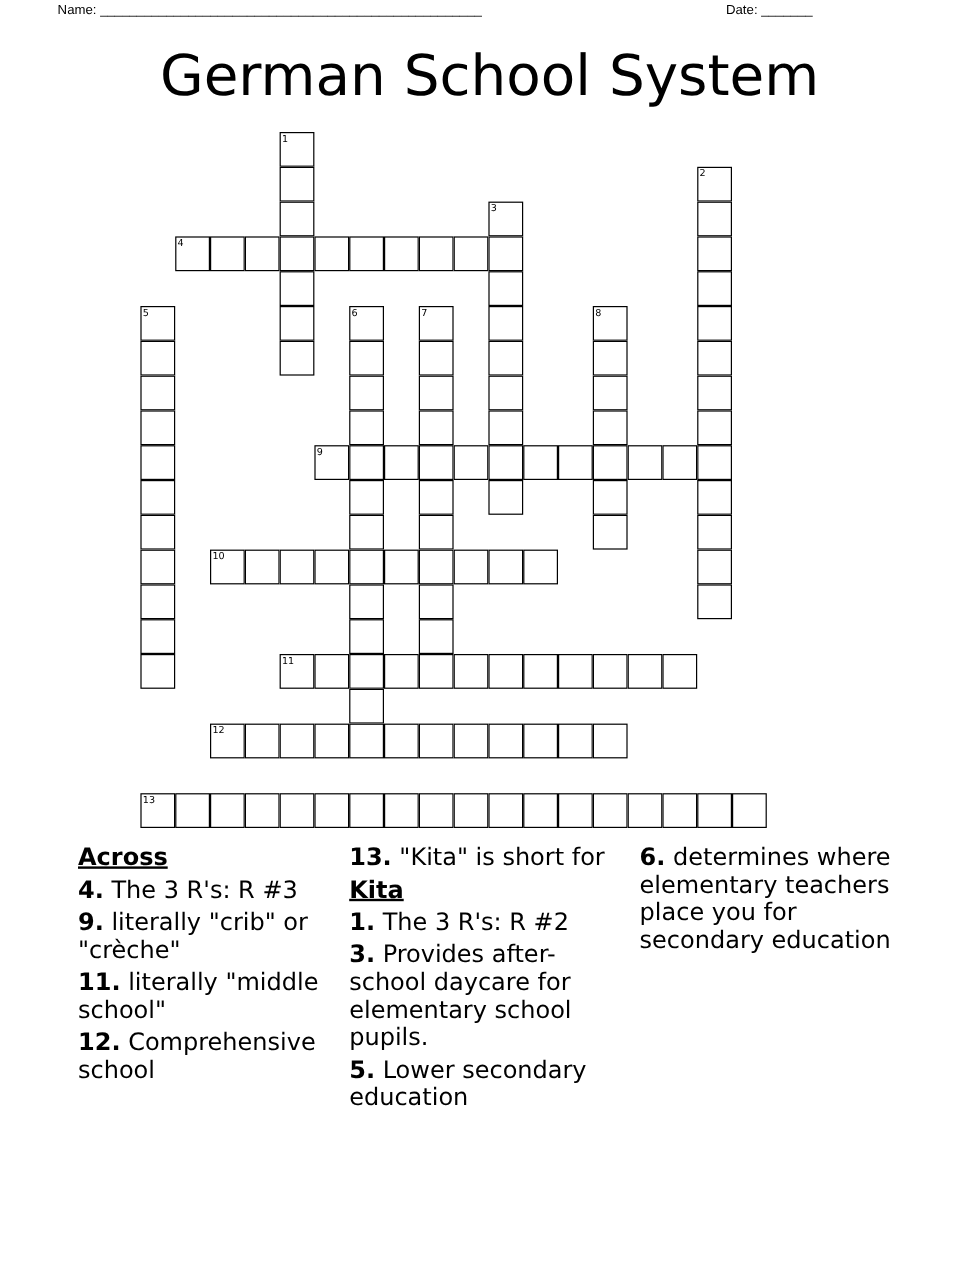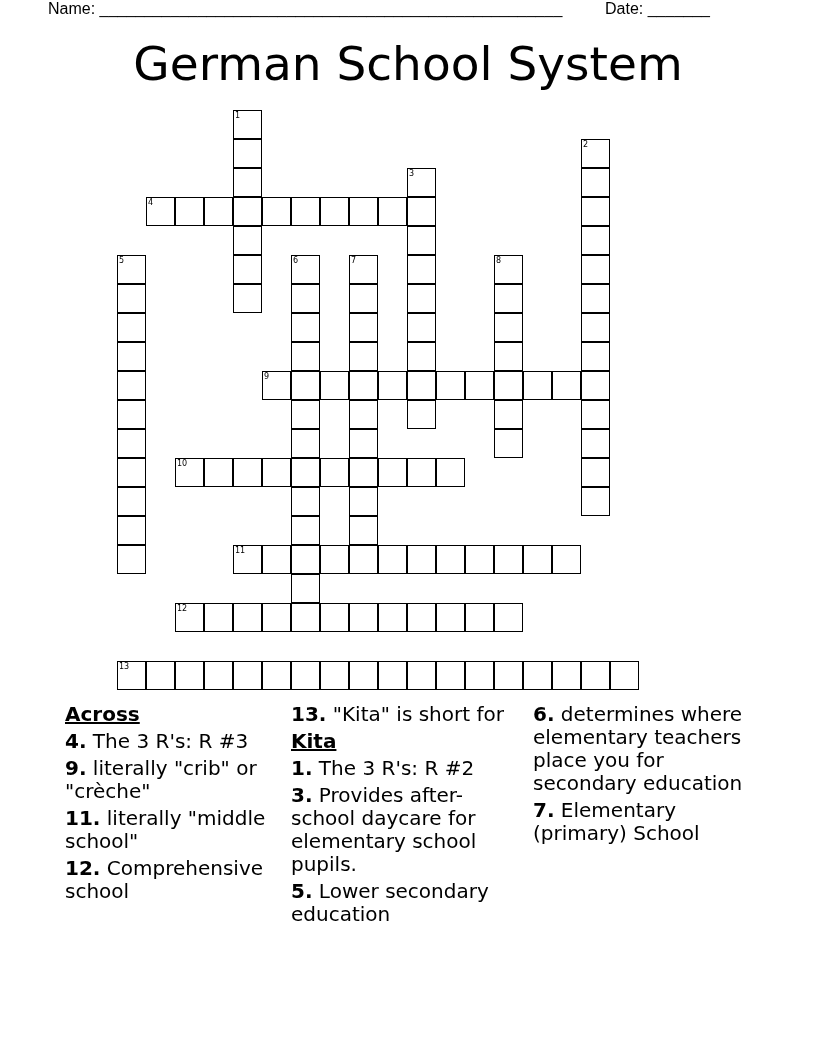--- a/index.html
+++ b/index.html
@@ -1,17 +1,17 @@
 <!DOCTYPE html>
 <html><head>
 <meta charset="utf-8">
 <style>
   html, body { margin:0; padding:0; background:#fff; }
   body { width:816px; height:1056px; position:relative; overflow:hidden; font-family:"DejaVu Sans", sans-serif; color:#000; }
-  .hdr { position:absolute; top:0; font-family:"Liberation Sans", sans-serif; font-size:16px; line-height:18px; }
+  .hdr { position:absolute; top:0; font-family:"Liberation Sans", sans-serif; font-size:11px; line-height:18px; }
   .hdr-name { left:48px; }
   .hdr-date { left:605px; }
   .title { position:absolute; top:34px; left:0; width:816px; text-align:center; font-size:47px; line-height:60px; letter-spacing:0px; }
   .grid { position:absolute; left:0; top:0; width:816px; height:700px; }
   .cell { position:absolute; width:29px; height:29px; box-sizing:border-box; border:1.5px solid #000; background:#fff; }
   .cell .num { position:absolute; left:1px; top:0px; font-size:8px; line-height:9px; font-family:"DejaVu Sans", sans-serif; }
   .clues { position:absolute; top:703px; font-size:20px; line-height:23px; }
   .col1 { left:65px; width:225px; }
   .col2 { left:291px; width:235px; }
   .col3 { left:533px; width:215px; }
@@ -199,14 +199,13 @@
 <div class="clues col2">
   <div class="clue"><b>13.</b><span> "Kita" is short for</span></div>
   <div class="heading">Kita</div>
   <div class="clue"><b>1.</b><span> The 3 R's: R #2</span></div>
   <div class="clue"><b>3.</b><span> Provides after-school daycare for elementary school pupils.</span></div>
   <div class="clue"><b>5.</b><span> Lower secondary education</span></div>
 </div>
 
 <div class="clues col3">
   <div class="clue"><b>6.</b><span> determines where elementary teachers place you for secondary education</span></div>
-  <div class="clue"><b>7.</b><span> Elementary (primary) School</span></div>
 </div>
 
 </body></html>

